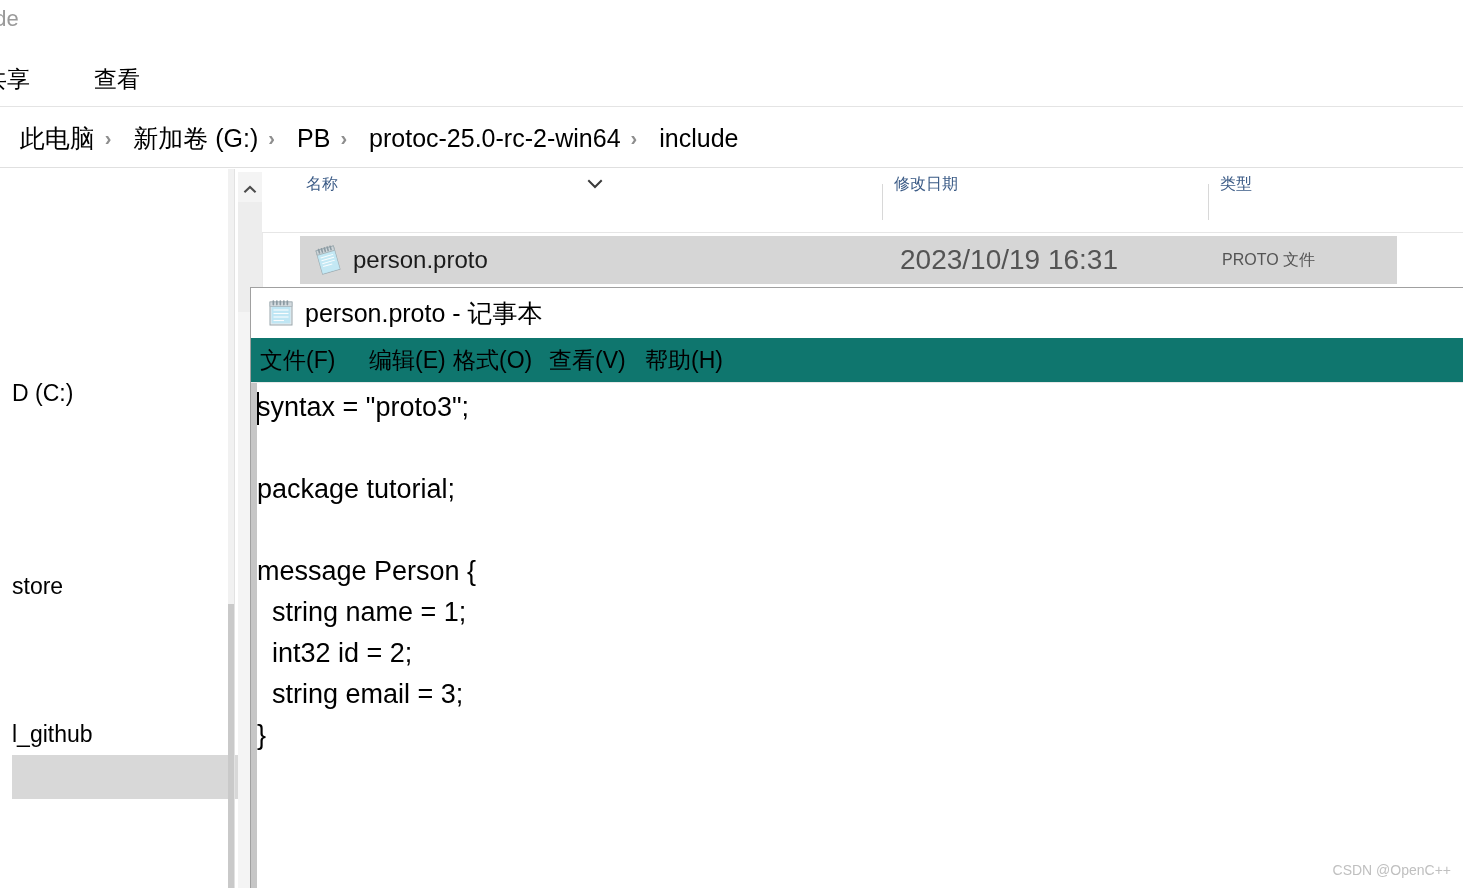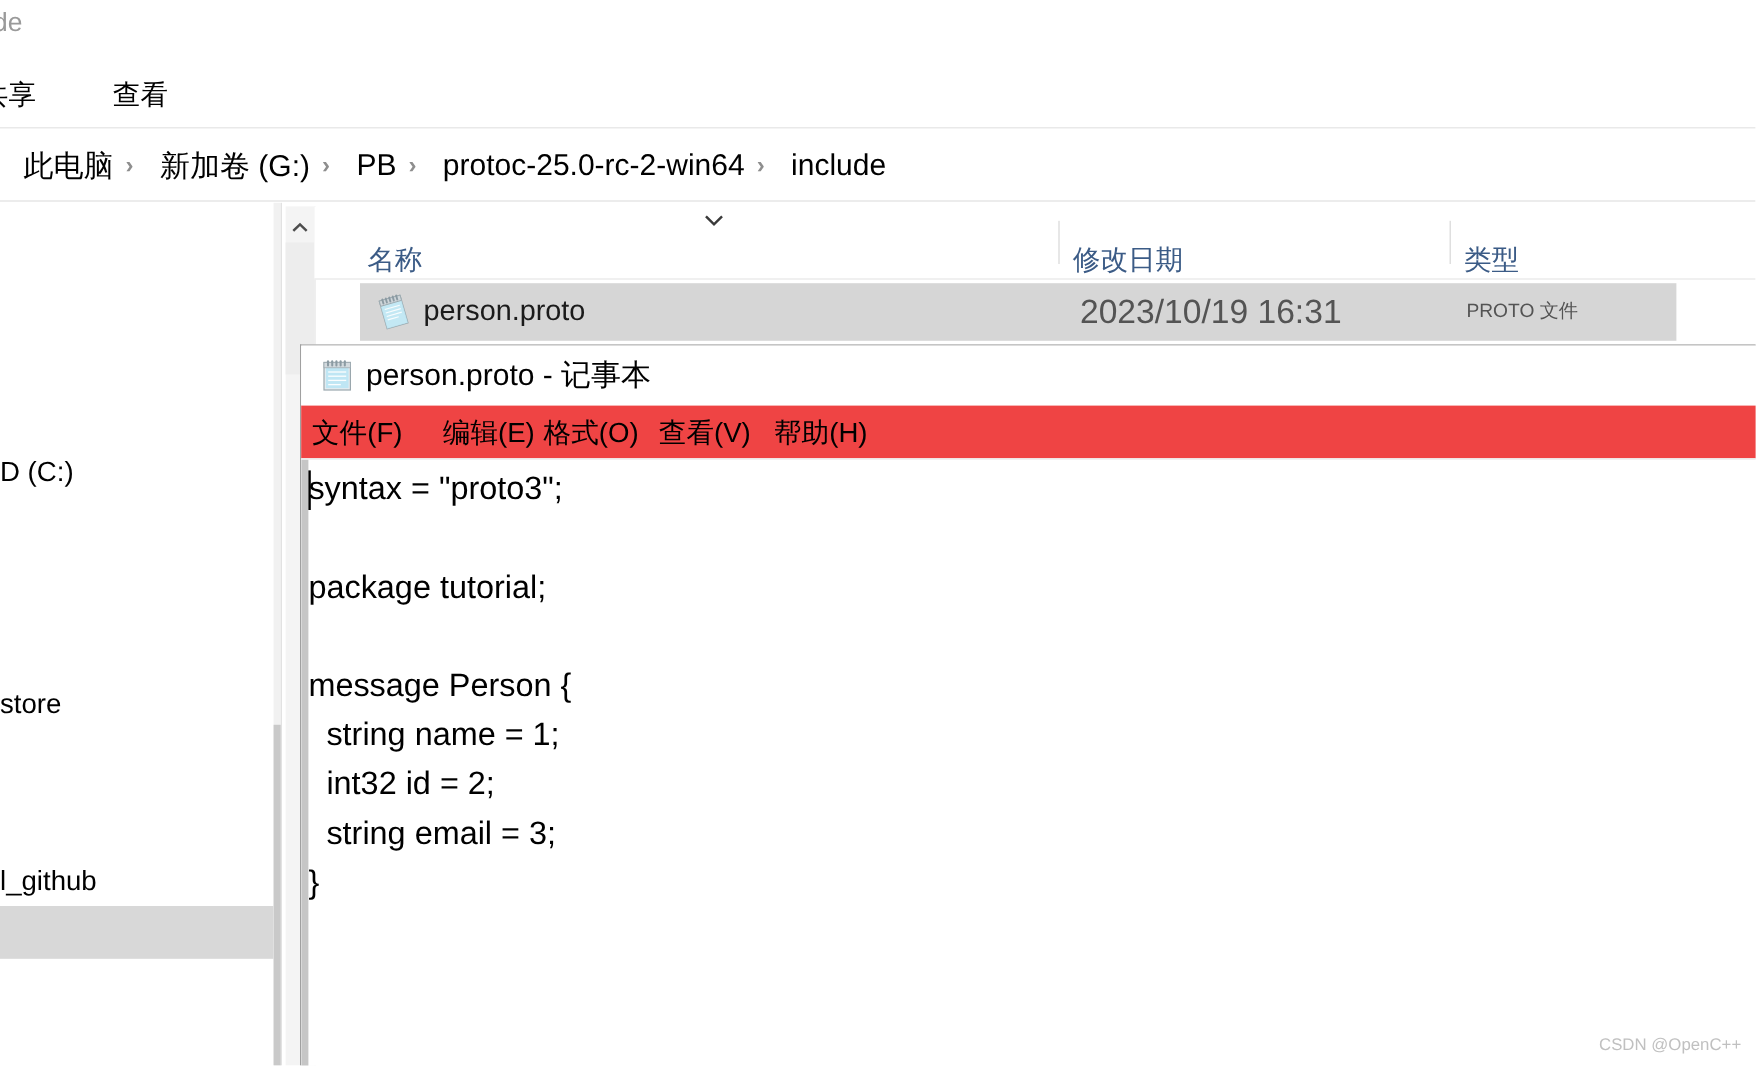--- a/index.html
+++ b/index.html
@@ -93,21 +93,21 @@
   .addressbar-divider {
     position: absolute;
     left: 0; top: 167px;
     width: 1463px; height: 1px;
     background: #e0e0e0;
   }
 
   
   .navpane {
     position: absolute;
-    left: 0; top: 169px;
+    left: 12px; top: 169px;
     width: 228px; height: 633px;
     background: #ffffff;
     overflow: hidden;
   }
   .nav-item {
     position: absolute;
     left: -34px;
     height: 44px;
     line-height: 44px;
     width: 262px;
@@ -169,22 +169,22 @@
   
   .col-header {
     position: absolute;
     left: 262px; top: 172px;
     width: 1201px; height: 60px;
     background: #ffffff;
     border-bottom: 1px solid #e6e6e6;
   }
   .col {
     position: absolute;
-    top: 29px;
-    font-size: 23px;
+    top: 2px;
+    font-size: 16px;
     color: #3b5b86;
     white-space: nowrap;
   }
   .col.c-name { left: 44px; }
   .col.c-date { left: 632px; }
   .col.c-type { left: 958px; }
 
   .col-sep {
     position: absolute;
     top: 12px;
@@ -269,21 +269,21 @@
     left: 54px; top: 9px;
     font-size: 25px;
     color: #000000;
     line-height: 32px;
     white-space: nowrap;
   }
   .np-menubar {
     position: absolute;
     left: 0; top: 50px;
     width: 1213px; height: 44px;
-    background: #ef4444;
+    background: #0f766e;
   }
   .np-menu-item {
     position: absolute;
     top: 5px;
     font-size: 23px;
     color: #000000;
     white-space: nowrap;
     padding: 2px 4px;
   }
   .np-menu-item.m0 { left: 5px; }

